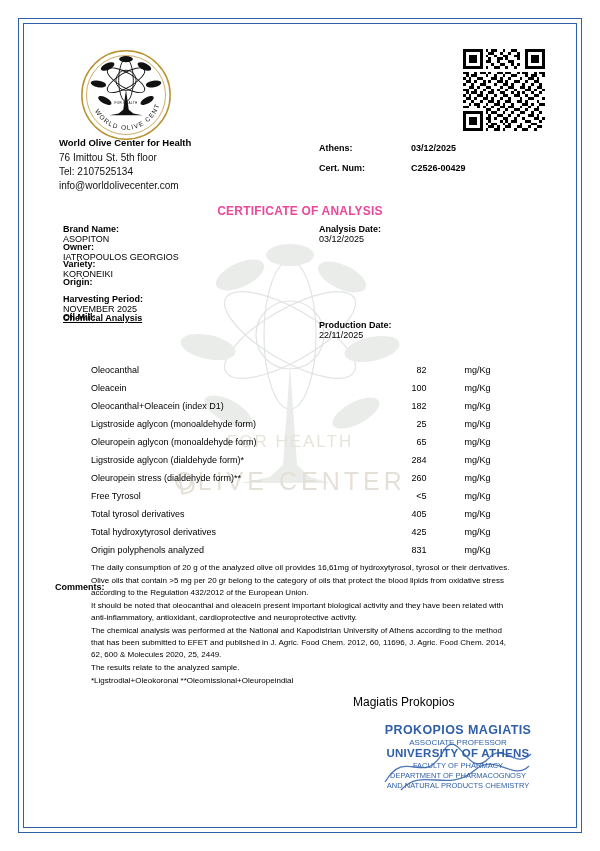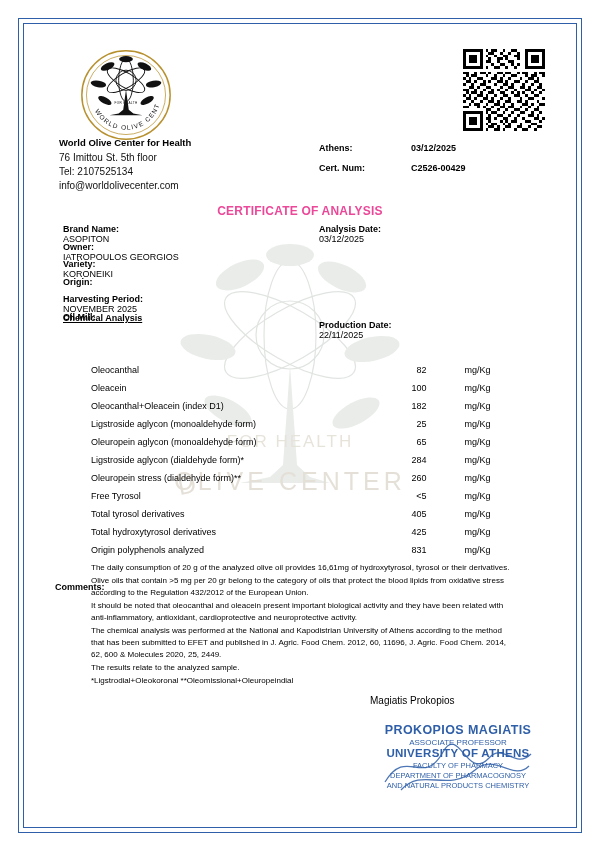--- a/index.html
+++ b/index.html
@@ -158,22 +158,22 @@
     width: 420px;
     font-size: 8px;
     line-height: 1.5;
     color: #000;
   }
   .comments p { margin: 0 0 1px 0; }
 
   
   .signer {
     position: absolute;
-    left: 347px; top: 672px;
-    font-size: 10px;
+    left: 330px; top: 672px;
+    font-size: 12px;
     color: #000;
   }
   .stamp {
     position: absolute;
     left: 340px; top: 695px;
     width: 190px; height: 85px;
   }
   .stamp svg { width: 100%; height: 100%; display: block; }
 </style>
 </head>

